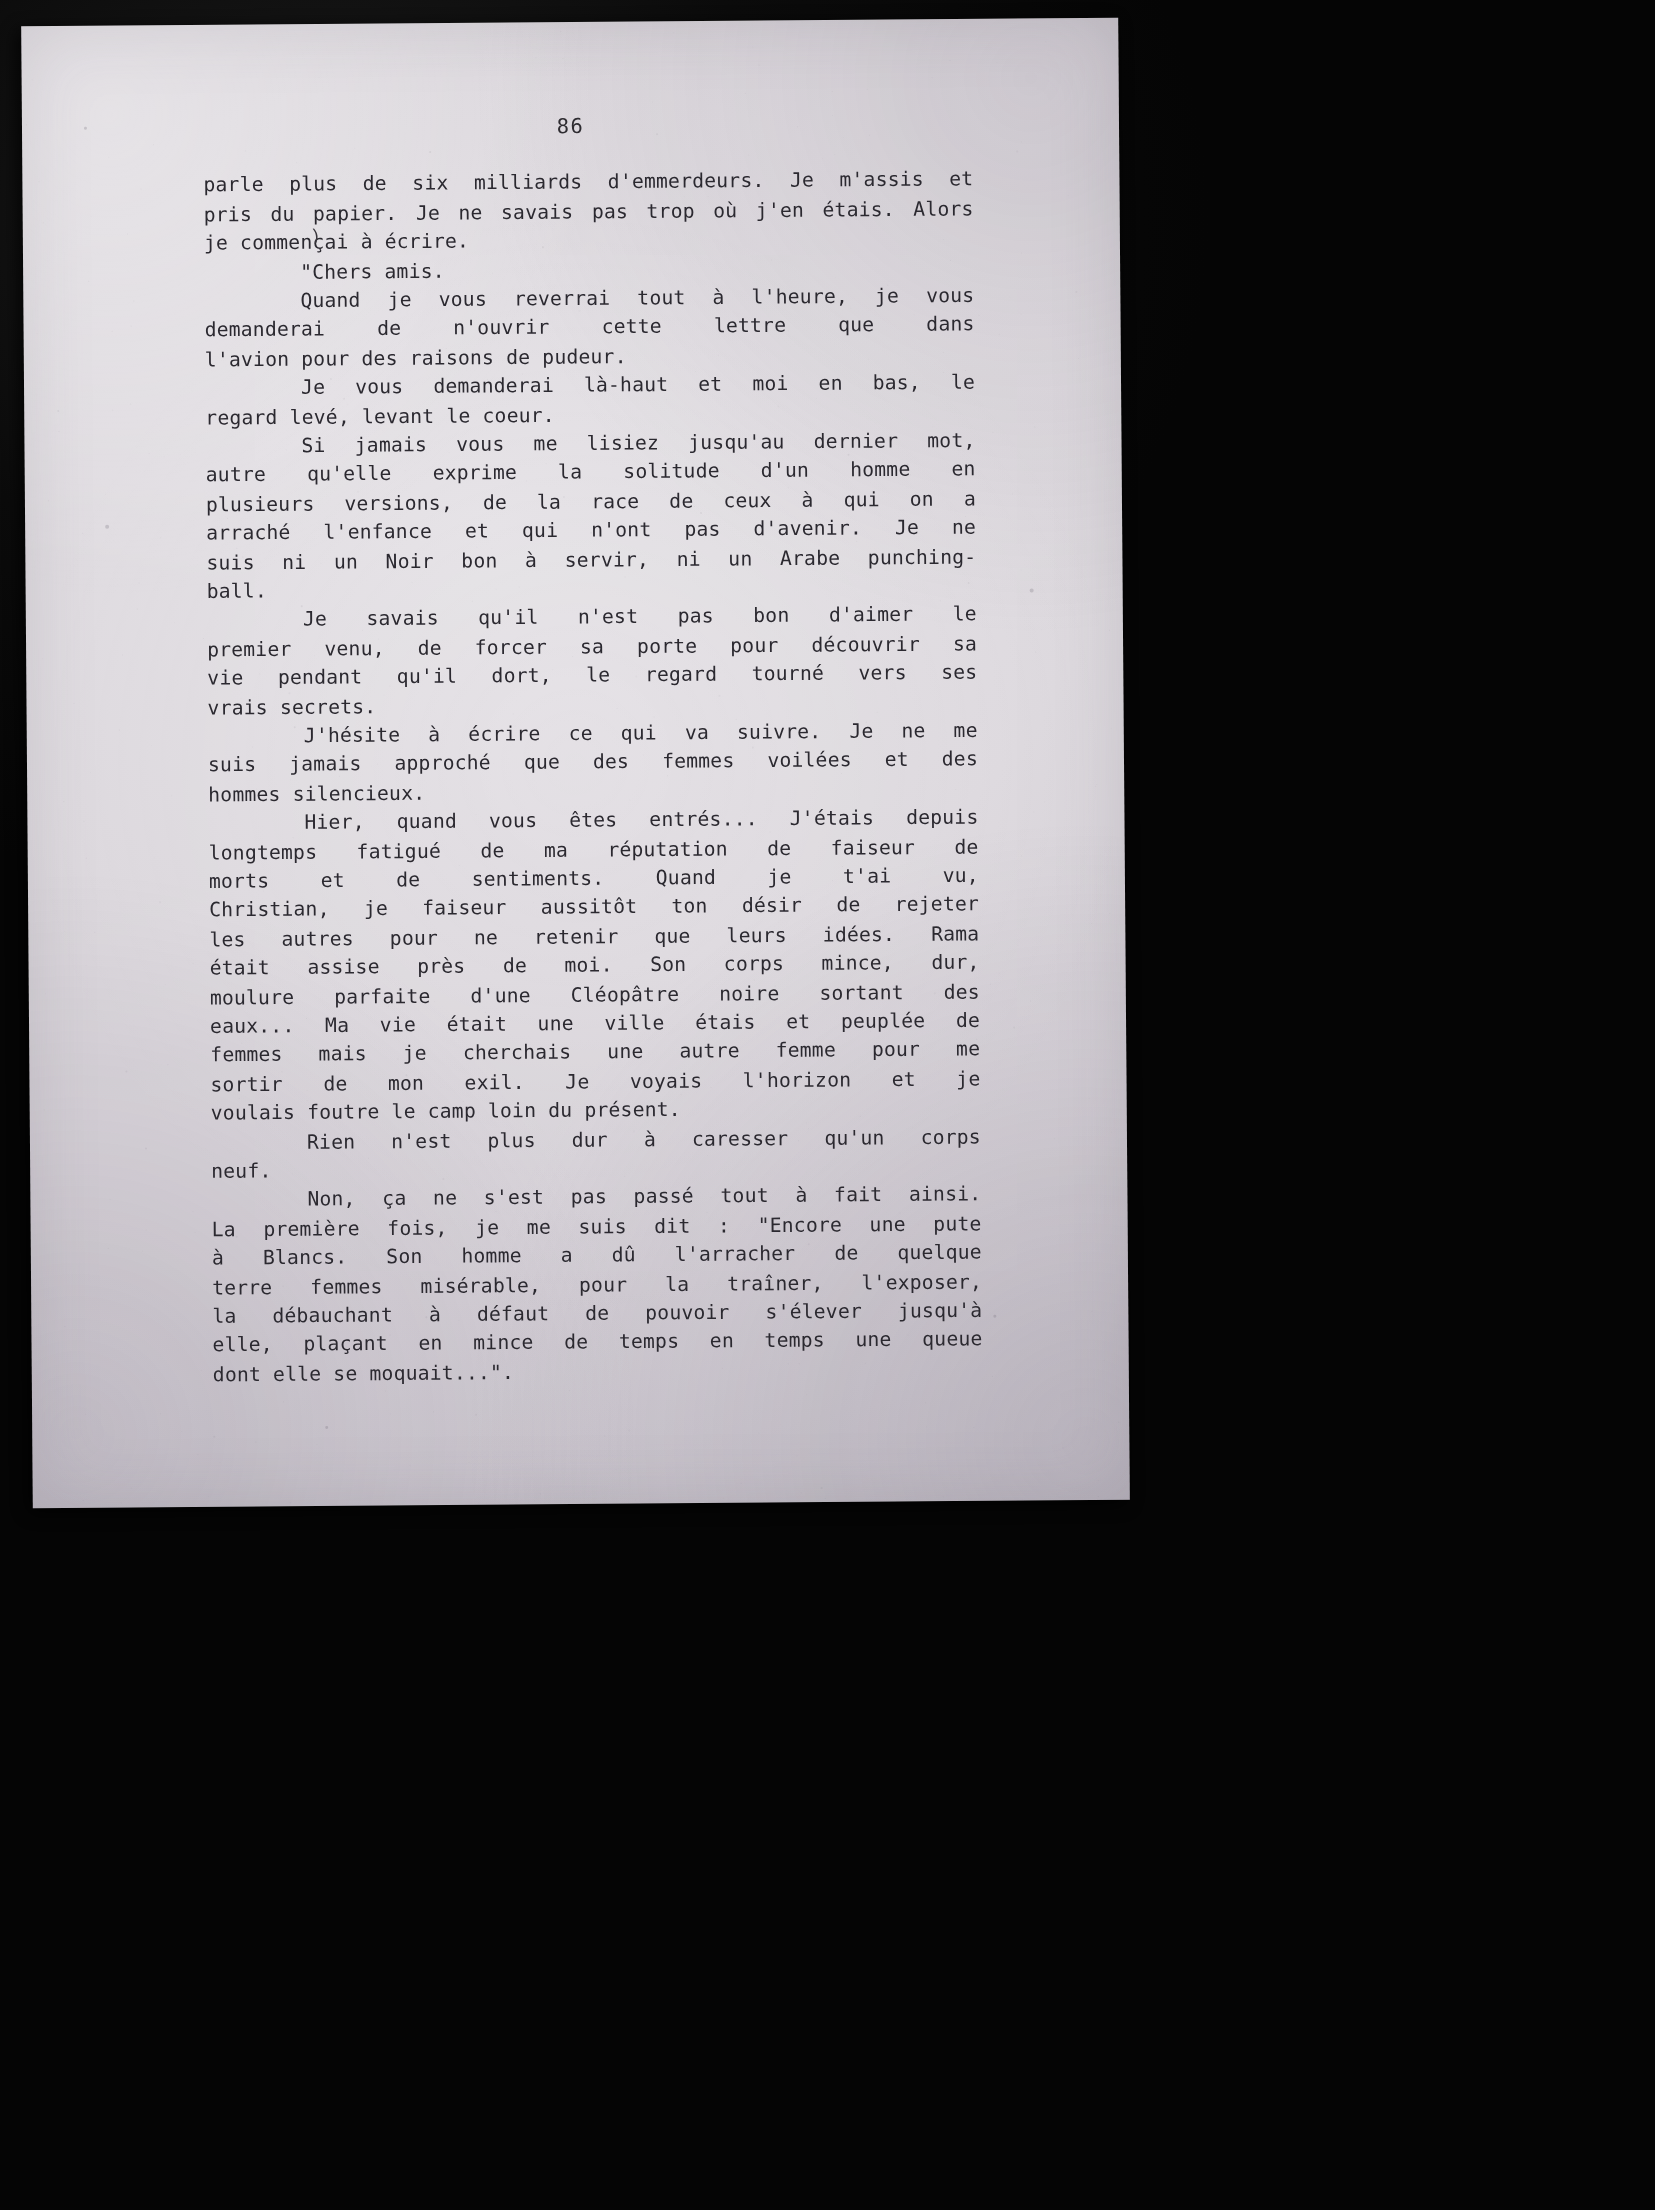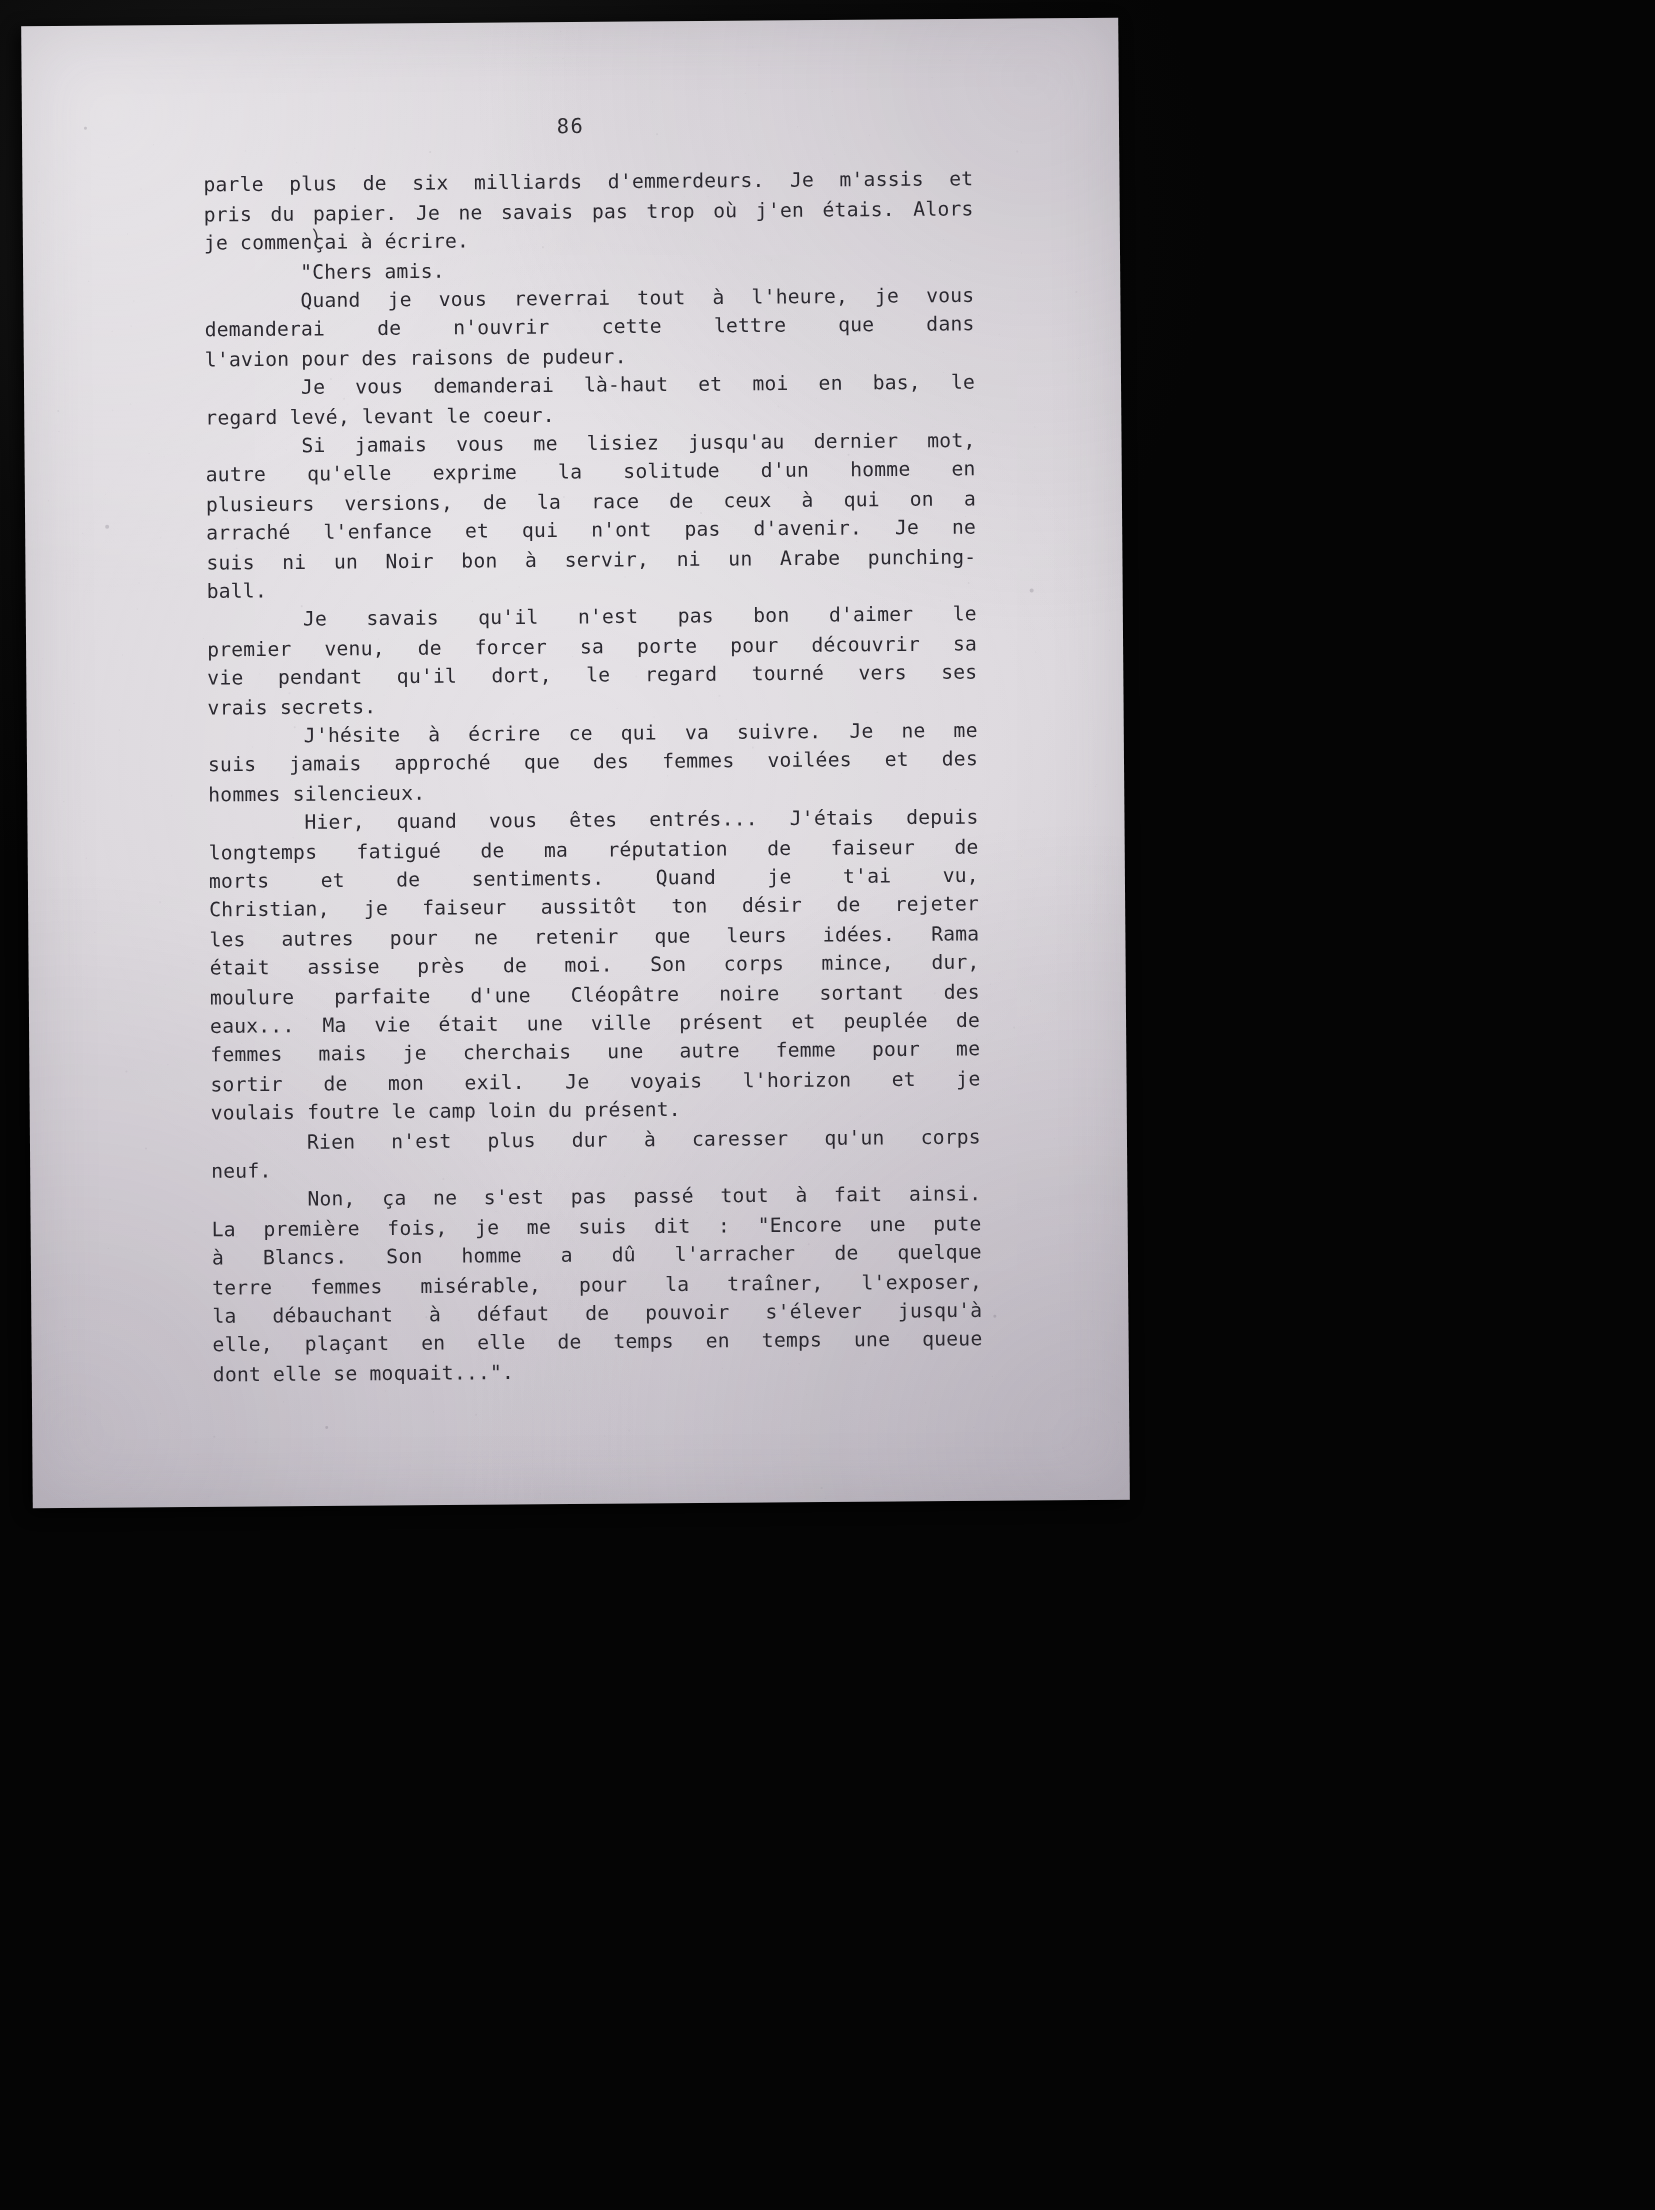--- a/index.html
+++ b/index.html
@@ -646,36 +646,36 @@
               <div class="line last j2"><span>hommes silencieux.</span></div>
             </div>
             <div class="para">
               <div class="line just indent j3"><span class="w">Hier,</span><span class="w">quand</span><span class="w">vous</span><span class="w">êtes</span><span class="w">entrés...</span><span class="w">J'étais</span><span class="w">depuis</span></div>
               <div class="line just j4"><span class="w">longtemps</span><span class="w">fatigué</span><span class="w">de</span><span class="w">ma</span><span class="w">réputation</span><span class="w">de</span><span class="w">faiseur</span><span class="w">de</span></div>
               <div class="line just "><span class="w">morts</span><span class="w">et</span><span class="w">de</span><span class="w">sentiments.</span><span class="w">Quand</span><span class="w">je</span><span class="w">t'ai</span><span class="w">vu,</span></div>
               <div class="line just j1"><span class="w">Christian,</span><span class="w">je</span><span class="w">faiseur</span><span class="w">aussitôt</span><span class="w">ton</span><span class="w">désir</span><span class="w">de</span><span class="w">rejeter</span></div>
               <div class="line just j2"><span class="w">les</span><span class="w">autres</span><span class="w">pour</span><span class="w">ne</span><span class="w">retenir</span><span class="w">que</span><span class="w">leurs</span><span class="w">idées.</span><span class="w">Rama</span></div>
               <div class="line just j3"><span class="w">était</span><span class="w">assise</span><span class="w">près</span><span class="w">de</span><span class="w">moi.</span><span class="w">Son</span><span class="w">corps</span><span class="w">mince,</span><span class="w">dur,</span></div>
               <div class="line just j4"><span class="w">moulure</span><span class="w">parfaite</span><span class="w">d'une</span><span class="w">Cléopâtre</span><span class="w">noire</span><span class="w">sortant</span><span class="w">des</span></div>
-              <div class="line just "><span class="w">eaux...</span><span class="w">Ma</span><span class="w">vie</span><span class="w">était</span><span class="w">une</span><span class="w">ville</span><span class="w">présent</span><span class="w">et</span><span class="w">peuplée</span><span class="w">de</span></div>
+              <div class="line just "><span class="w">eaux...</span><span class="w">Ma</span><span class="w">vie</span><span class="w">était</span><span class="w">une</span><span class="w">ville</span><span class="w">étais</span><span class="w">et</span><span class="w">peuplée</span><span class="w">de</span></div>
               <div class="line just j1"><span class="w">femmes</span><span class="w">mais</span><span class="w">je</span><span class="w">cherchais</span><span class="w">une</span><span class="w">autre</span><span class="w">femme</span><span class="w">pour</span><span class="w">me</span></div>
               <div class="line just j2"><span class="w">sortir</span><span class="w">de</span><span class="w">mon</span><span class="w">exil.</span><span class="w">Je</span><span class="w">voyais</span><span class="w">l'horizon</span><span class="w">et</span><span class="w">je</span></div>
               <div class="line last j3"><span>voulais foutre le camp loin du présent.</span></div>
             </div>
             <div class="para">
               <div class="line just indent j4"><span class="w">Rien</span><span class="w">n'est</span><span class="w">plus</span><span class="w">dur</span><span class="w">à</span><span class="w">caresser</span><span class="w">qu'un</span><span class="w">corps</span></div>
               <div class="line last "><span>neuf.</span></div>
             </div>
             <div class="para">
               <div class="line just indent j1"><span class="w">Non,</span><span class="w">ça</span><span class="w">ne</span><span class="w">s'est</span><span class="w">pas</span><span class="w">passé</span><span class="w">tout</span><span class="w">à</span><span class="w">fait</span><span class="w">ainsi.</span></div>
               <div class="line just j2"><span class="w">La</span><span class="w">première</span><span class="w">fois,</span><span class="w">je</span><span class="w">me</span><span class="w">suis</span><span class="w">dit</span><span class="w">:</span><span class="w">"Encore</span><span class="w">une</span><span class="w">pute</span></div>
               <div class="line just j3"><span class="w">à</span><span class="w">Blancs.</span><span class="w">Son</span><span class="w">homme</span><span class="w">a</span><span class="w">dû</span><span class="w">l'arracher</span><span class="w">de</span><span class="w">quelque</span></div>
               <div class="line just j4"><span class="w">terre</span><span class="w">femmes</span><span class="w">misérable,</span><span class="w">pour</span><span class="w">la</span><span class="w">traîner,</span><span class="w">l'exposer,</span></div>
               <div class="line just "><span class="w">la</span><span class="w">débauchant</span><span class="w">à</span><span class="w">défaut</span><span class="w">de</span><span class="w">pouvoir</span><span class="w">s'élever</span><span class="w">jusqu'à</span></div>
-              <div class="line just j1"><span class="w">elle,</span><span class="w">plaçant</span><span class="w">en</span><span class="w">elle</span><span class="w">de</span><span class="w">temps</span><span class="w">en</span><span class="w">temps</span><span class="w">une</span><span class="w">queue</span></div>
+              <div class="line just j1"><span class="w">elle,</span><span class="w">plaçant</span><span class="w">en</span><span class="w">mince</span><span class="w">de</span><span class="w">temps</span><span class="w">en</span><span class="w">temps</span><span class="w">une</span><span class="w">queue</span></div>
               <div class="line last j2"><span>dont elle se moquait...".</span></div>
             </div>
           </div>
       </div>
     </div>
   </div>
 </div>
 
 
 </body></html>

